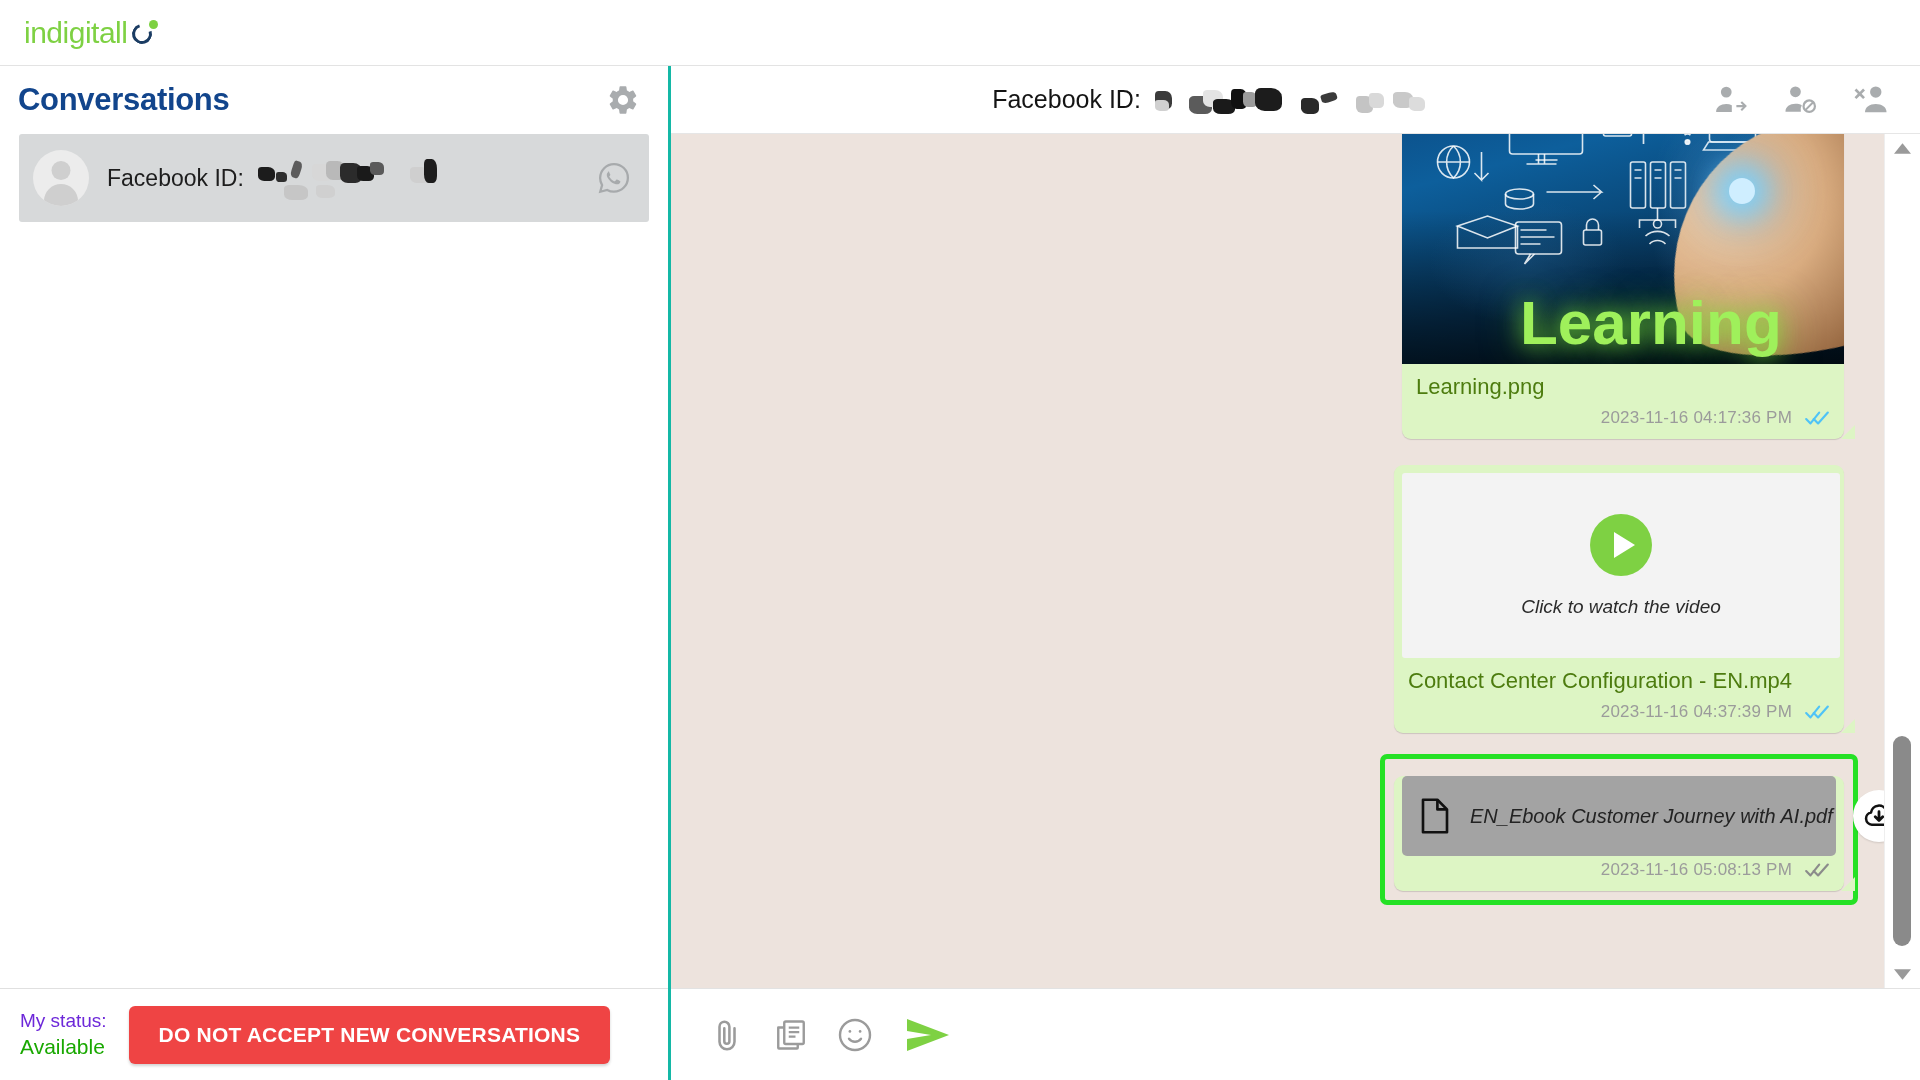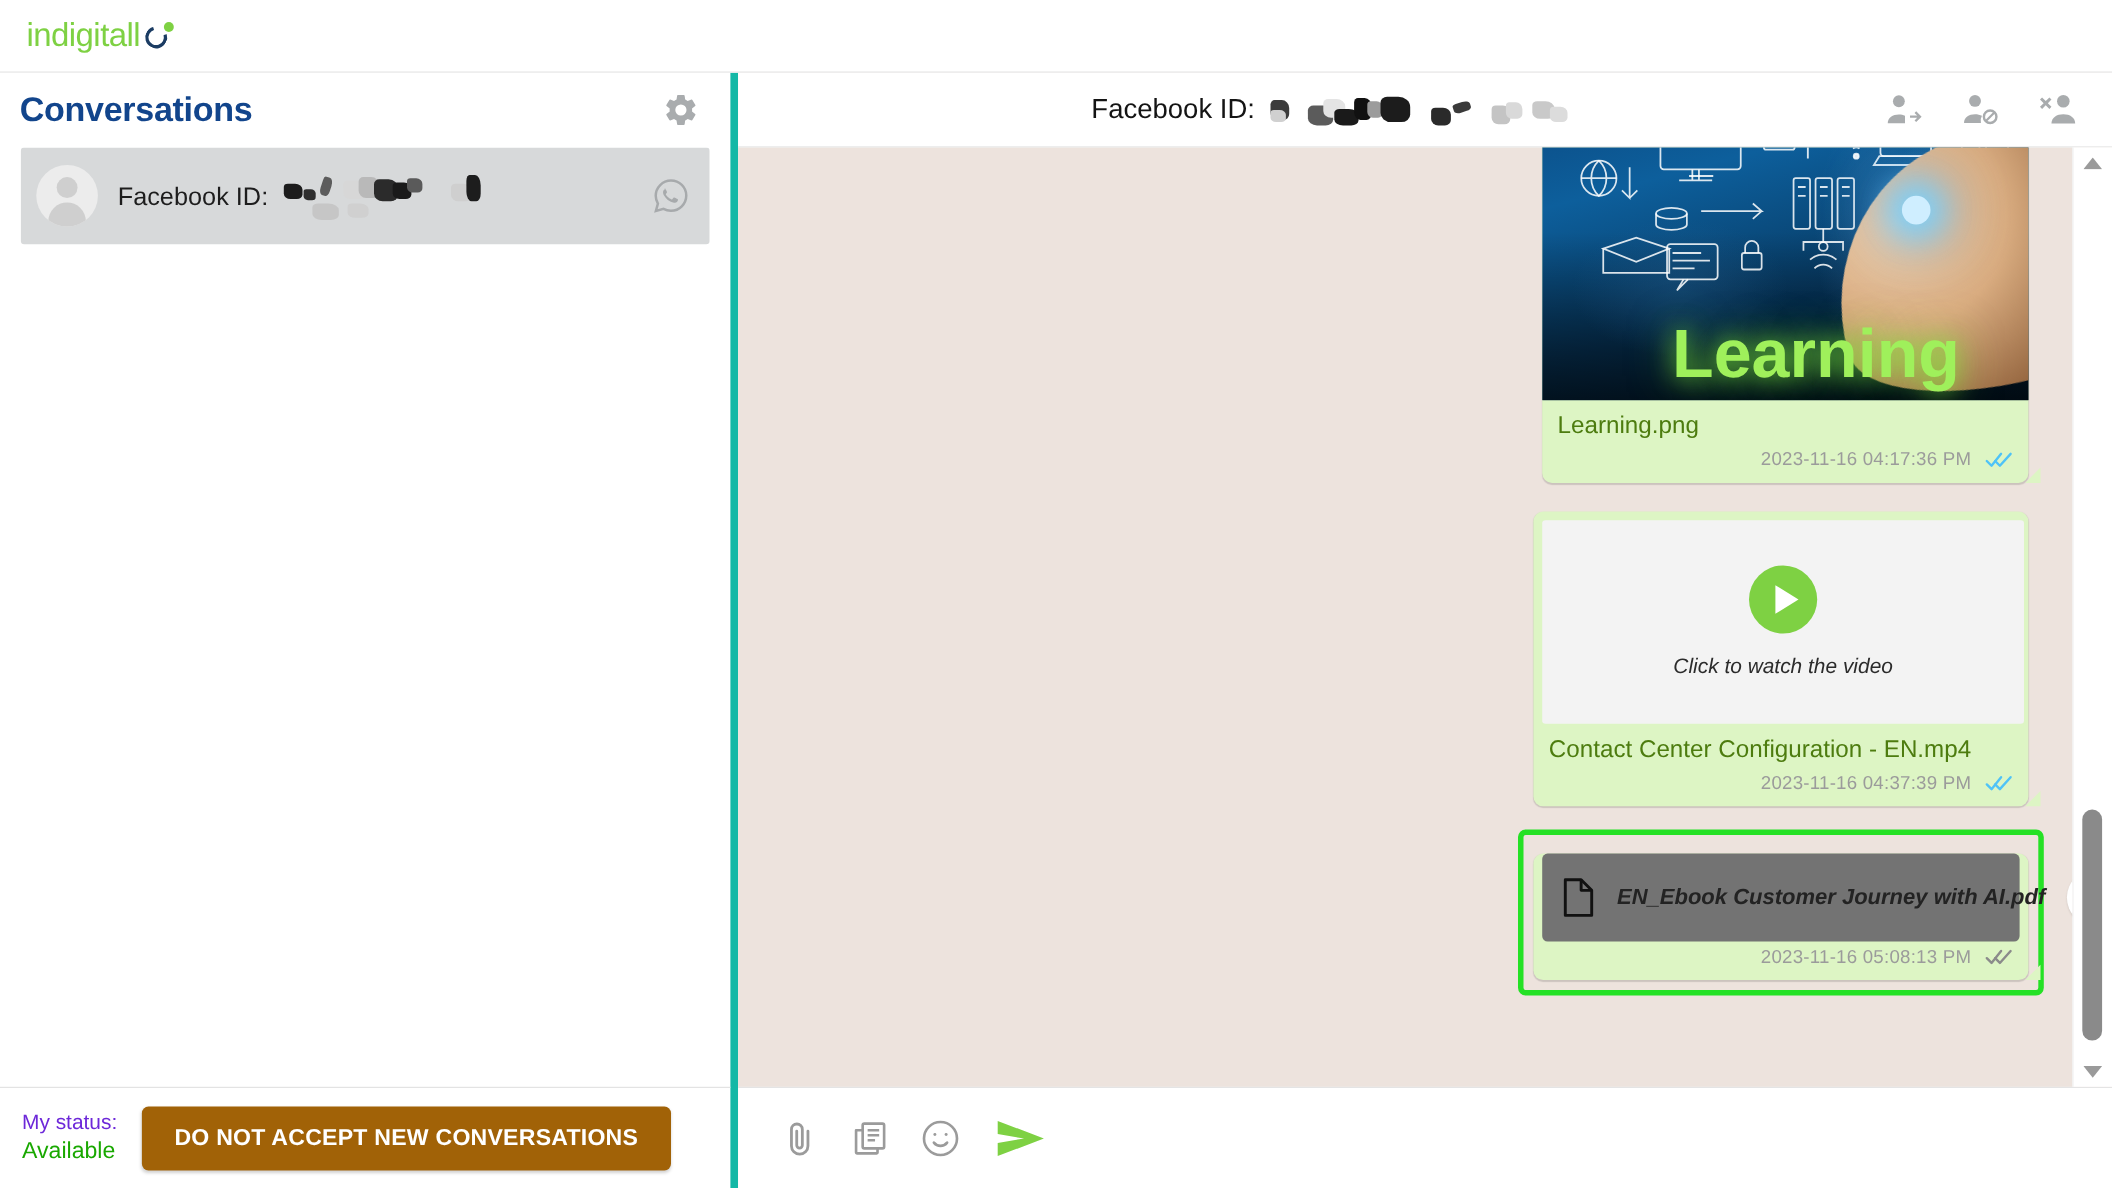--- a/index.html
+++ b/index.html
@@ -35,21 +35,21 @@
   .stat .lbl { color: #154a8a; }
   .stat .val { color: #1e3a5f; }
 
   
   .body { flex: 1; display: flex; min-height: 0; }
 
   
   .sidebar {
     width: 671px; flex: 0 0 671px;
     display: flex; flex-direction: column;
-    background: #ffffff; border-right: 7px solid #14b8a6;
+    background: #ffffff; border-right: 3px solid #14b8a6;
   }
   .sb-head {
     height: 68px; flex: 0 0 68px;
     display: flex; align-items: center; justify-content: space-between;
     padding: 0 28px 0 18px;
   }
   .sb-title { font-size: 31px; font-weight: 700; color: #12458c; letter-spacing: -.3px; }
   .gear-icon { width: 34px; height: 34px; color: #a9acae; }
   .conv-list { flex: 1; overflow: hidden; padding: 0 19px; }
   .conv-item {
@@ -74,21 +74,21 @@
   }
 
   .sb-foot {
     height: 92px; flex: 0 0 92px; border-top: 1px solid #e0e0e0;
     display: flex; align-items: center; gap: 22px; padding: 0 20px;
   }
   .status-block { font-size: 19px; line-height: 1.35; }
   .status-label { color: #6d28d9; }
   .status-value { color: #19a800; font-size: 21px; }
   .dnd-btn {
-    background: #a16207; color: #ffffff; border: none; border-radius: 6px;
+    background: #ef4444; color: #ffffff; border: none; border-radius: 6px;
     font-size: 21px; font-weight: 700; letter-spacing: .2px;
     padding: 17px 30px; cursor: pointer; box-shadow: 0 2px 3px rgba(0,0,0,.18);
     font-family: "Liberation Sans", sans-serif;
   }
 
   
   .chat { flex: 1; display: flex; flex-direction: column; min-width: 0; background: #ede3dd; }
   .chat-head {
     height: 68px; flex: 0 0 68px; background: #ffffff;
     display: flex; align-items: center; padding: 0 30px 0 40px;
@@ -149,22 +149,22 @@
   
   .video-prev {
     width: 438px; height: 185px; margin: 8px 8px 0 8px; background: #f3f3f3;
     display: flex; flex-direction: column; align-items: center; justify-content: center; gap: 20px;
     border-radius: 3px;
   }
   .play-btn { width: 62px; height: 62px; border-radius: 50%; background: #7ed143; display: flex; align-items: center; justify-content: center; cursor: pointer; }
   .play-btn .tri { width: 0; height: 0; border-style: solid; border-width: 13px 0 13px 21px; border-color: transparent transparent transparent #ffffff; margin-left: 6px; }
   .video-cap { font-style: italic; font-size: 19px; color: #2b2b2b; }
   .pdf-inner {
-    background: #737373; border-radius: 5px; margin: 8px 8px 0 8px;
-    display: flex; align-items: center; gap: 20px; padding: 14px 14px 14px 18px; font-weight: bold;
+    background: #a3a3a3; border-radius: 5px; margin: 8px 8px 0 8px;
+    display: flex; align-items: center; gap: 20px; padding: 14px 14px 14px 18px;
   }
   .file-icon { width: 30px; height: 36px; flex: 0 0 30px; color: #111; }
   .pdf-name { flex: 1; font-size: 20px; font-style: italic; color: #232323; white-space: nowrap; }
   .dl-circle {
     width: 52px; height: 52px; flex: 0 0 52px; border-radius: 50%; background: #ffffff;
     display: flex; align-items: center; justify-content: center; cursor: pointer;
     box-shadow: 0 1px 2px rgba(0,0,0,.12);
   }
   .dl-circle svg { width: 32px; height: 32px; color: #111; }
   .highlight-box { outline: 5px solid #25e125; outline-offset: 0; border-radius: 2px; padding: 9px 9px 9px 9px; margin-right: -9px; }

